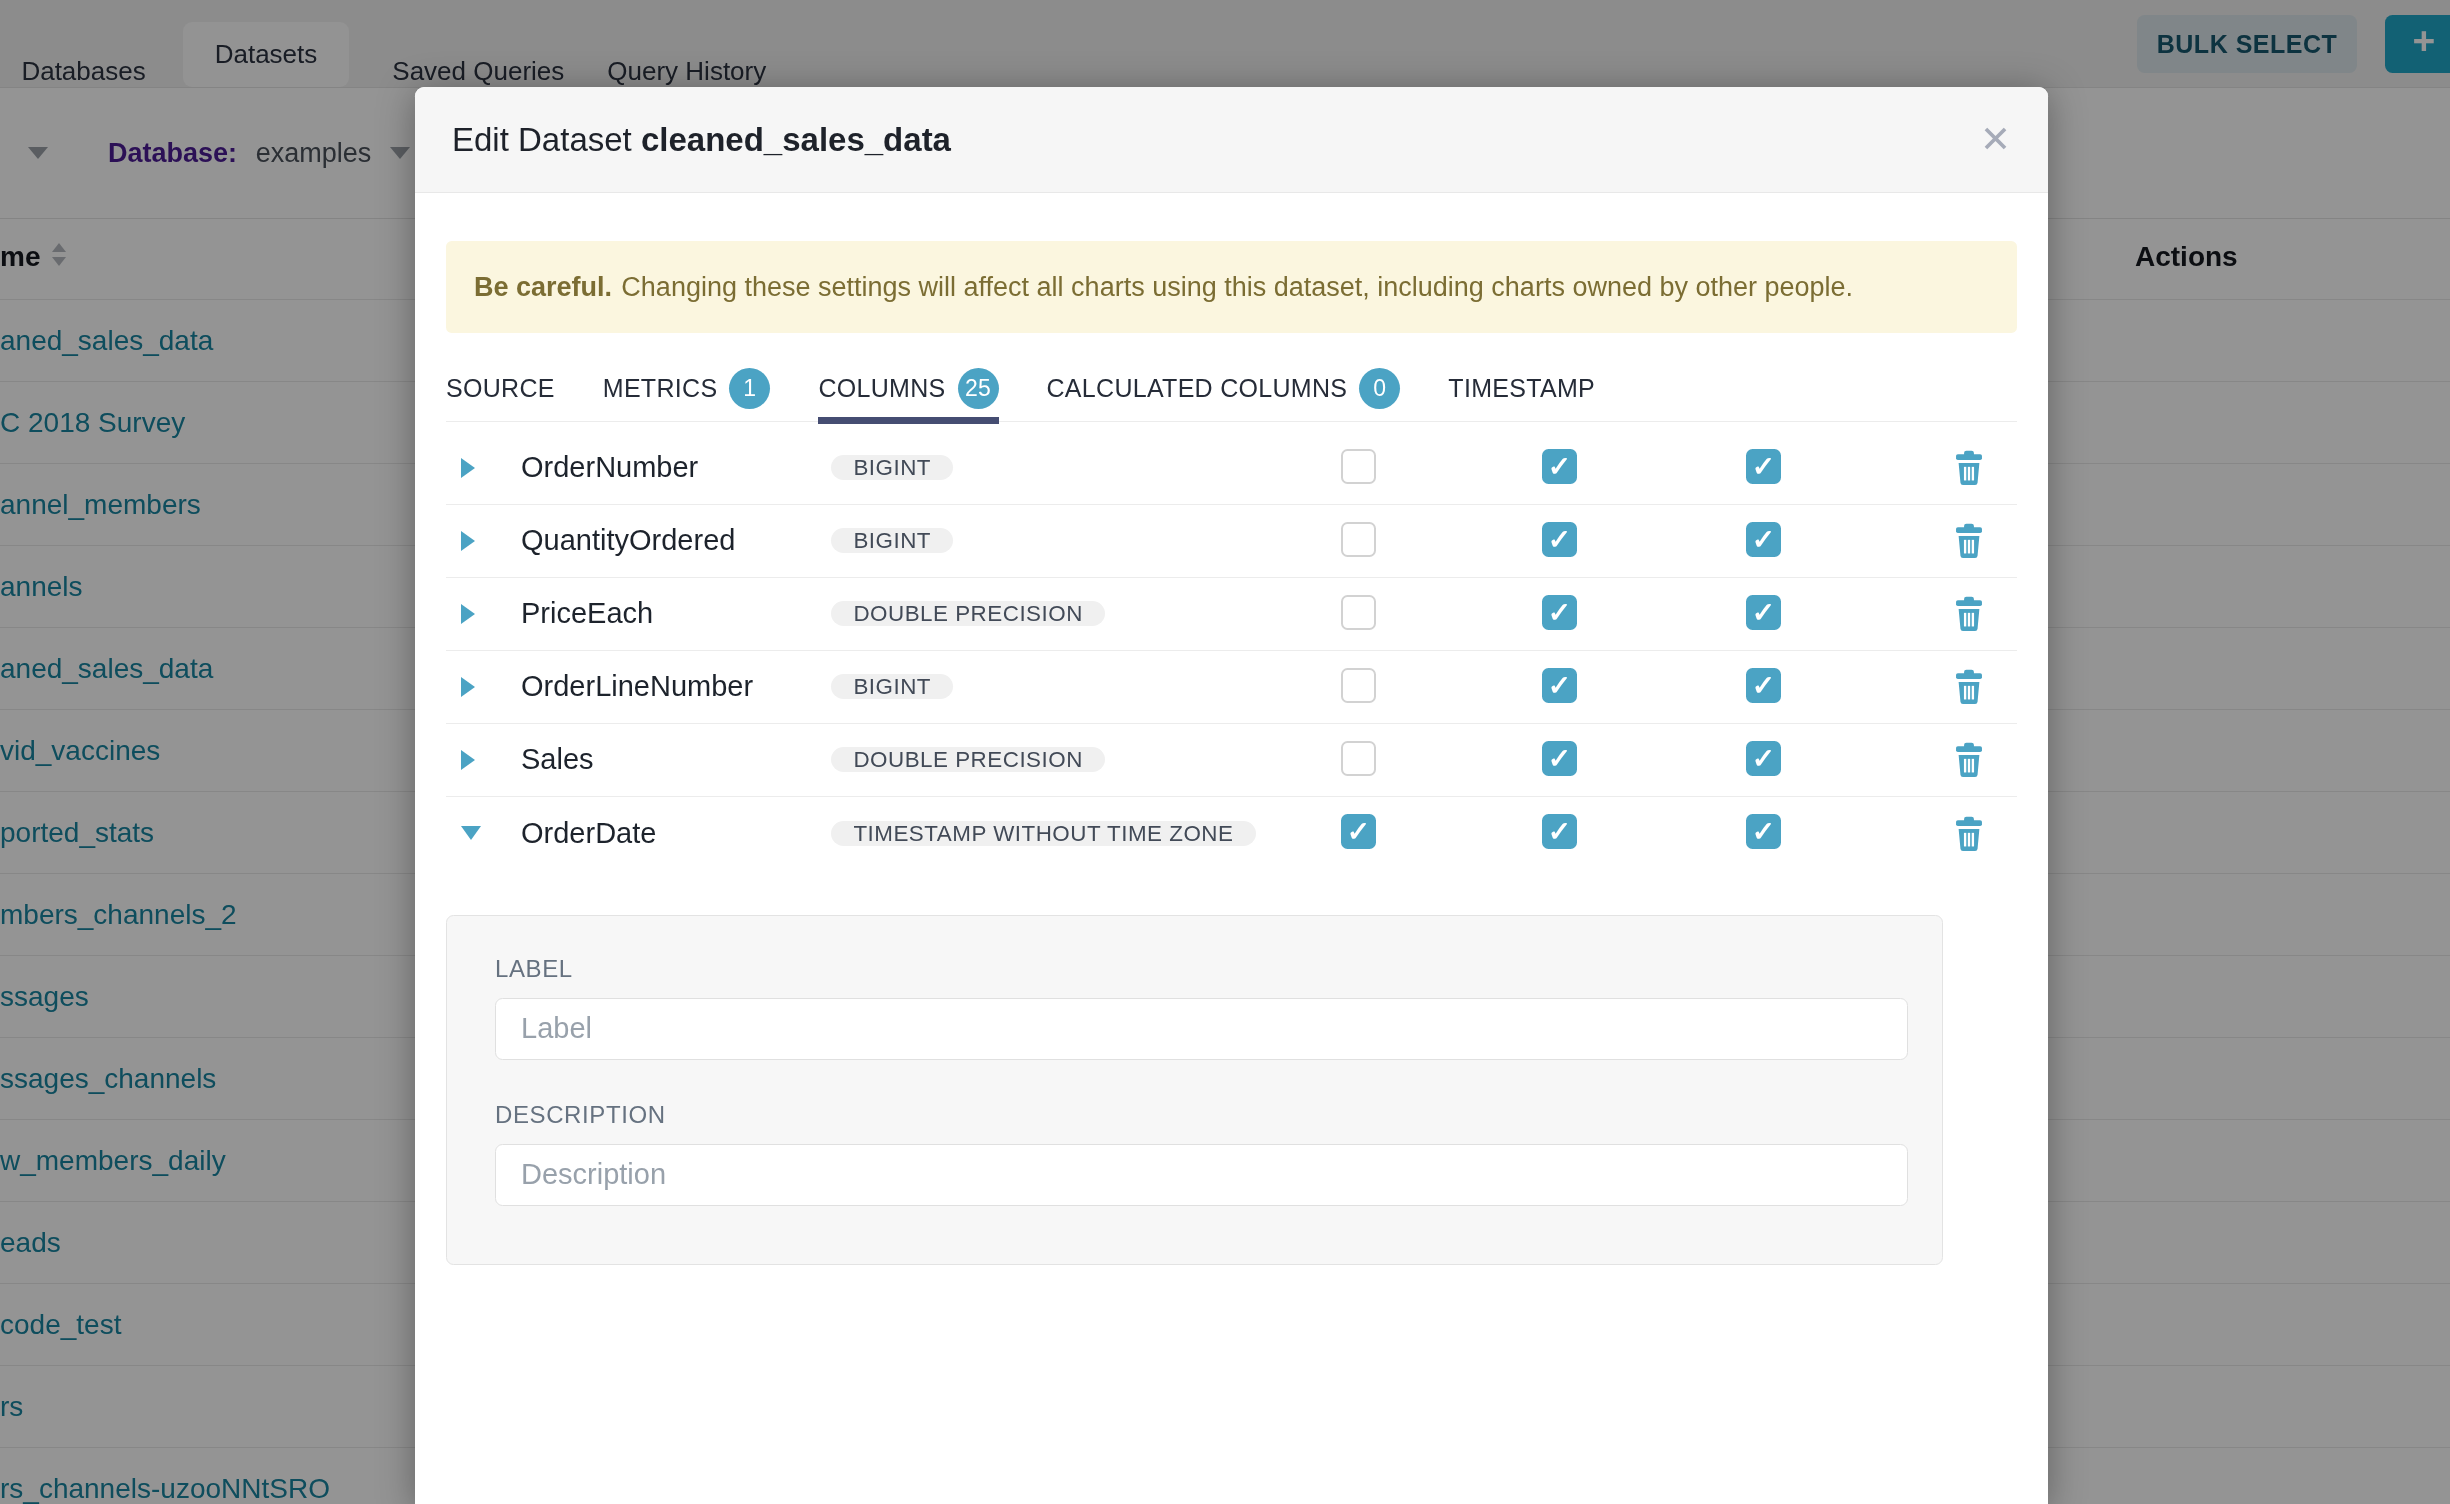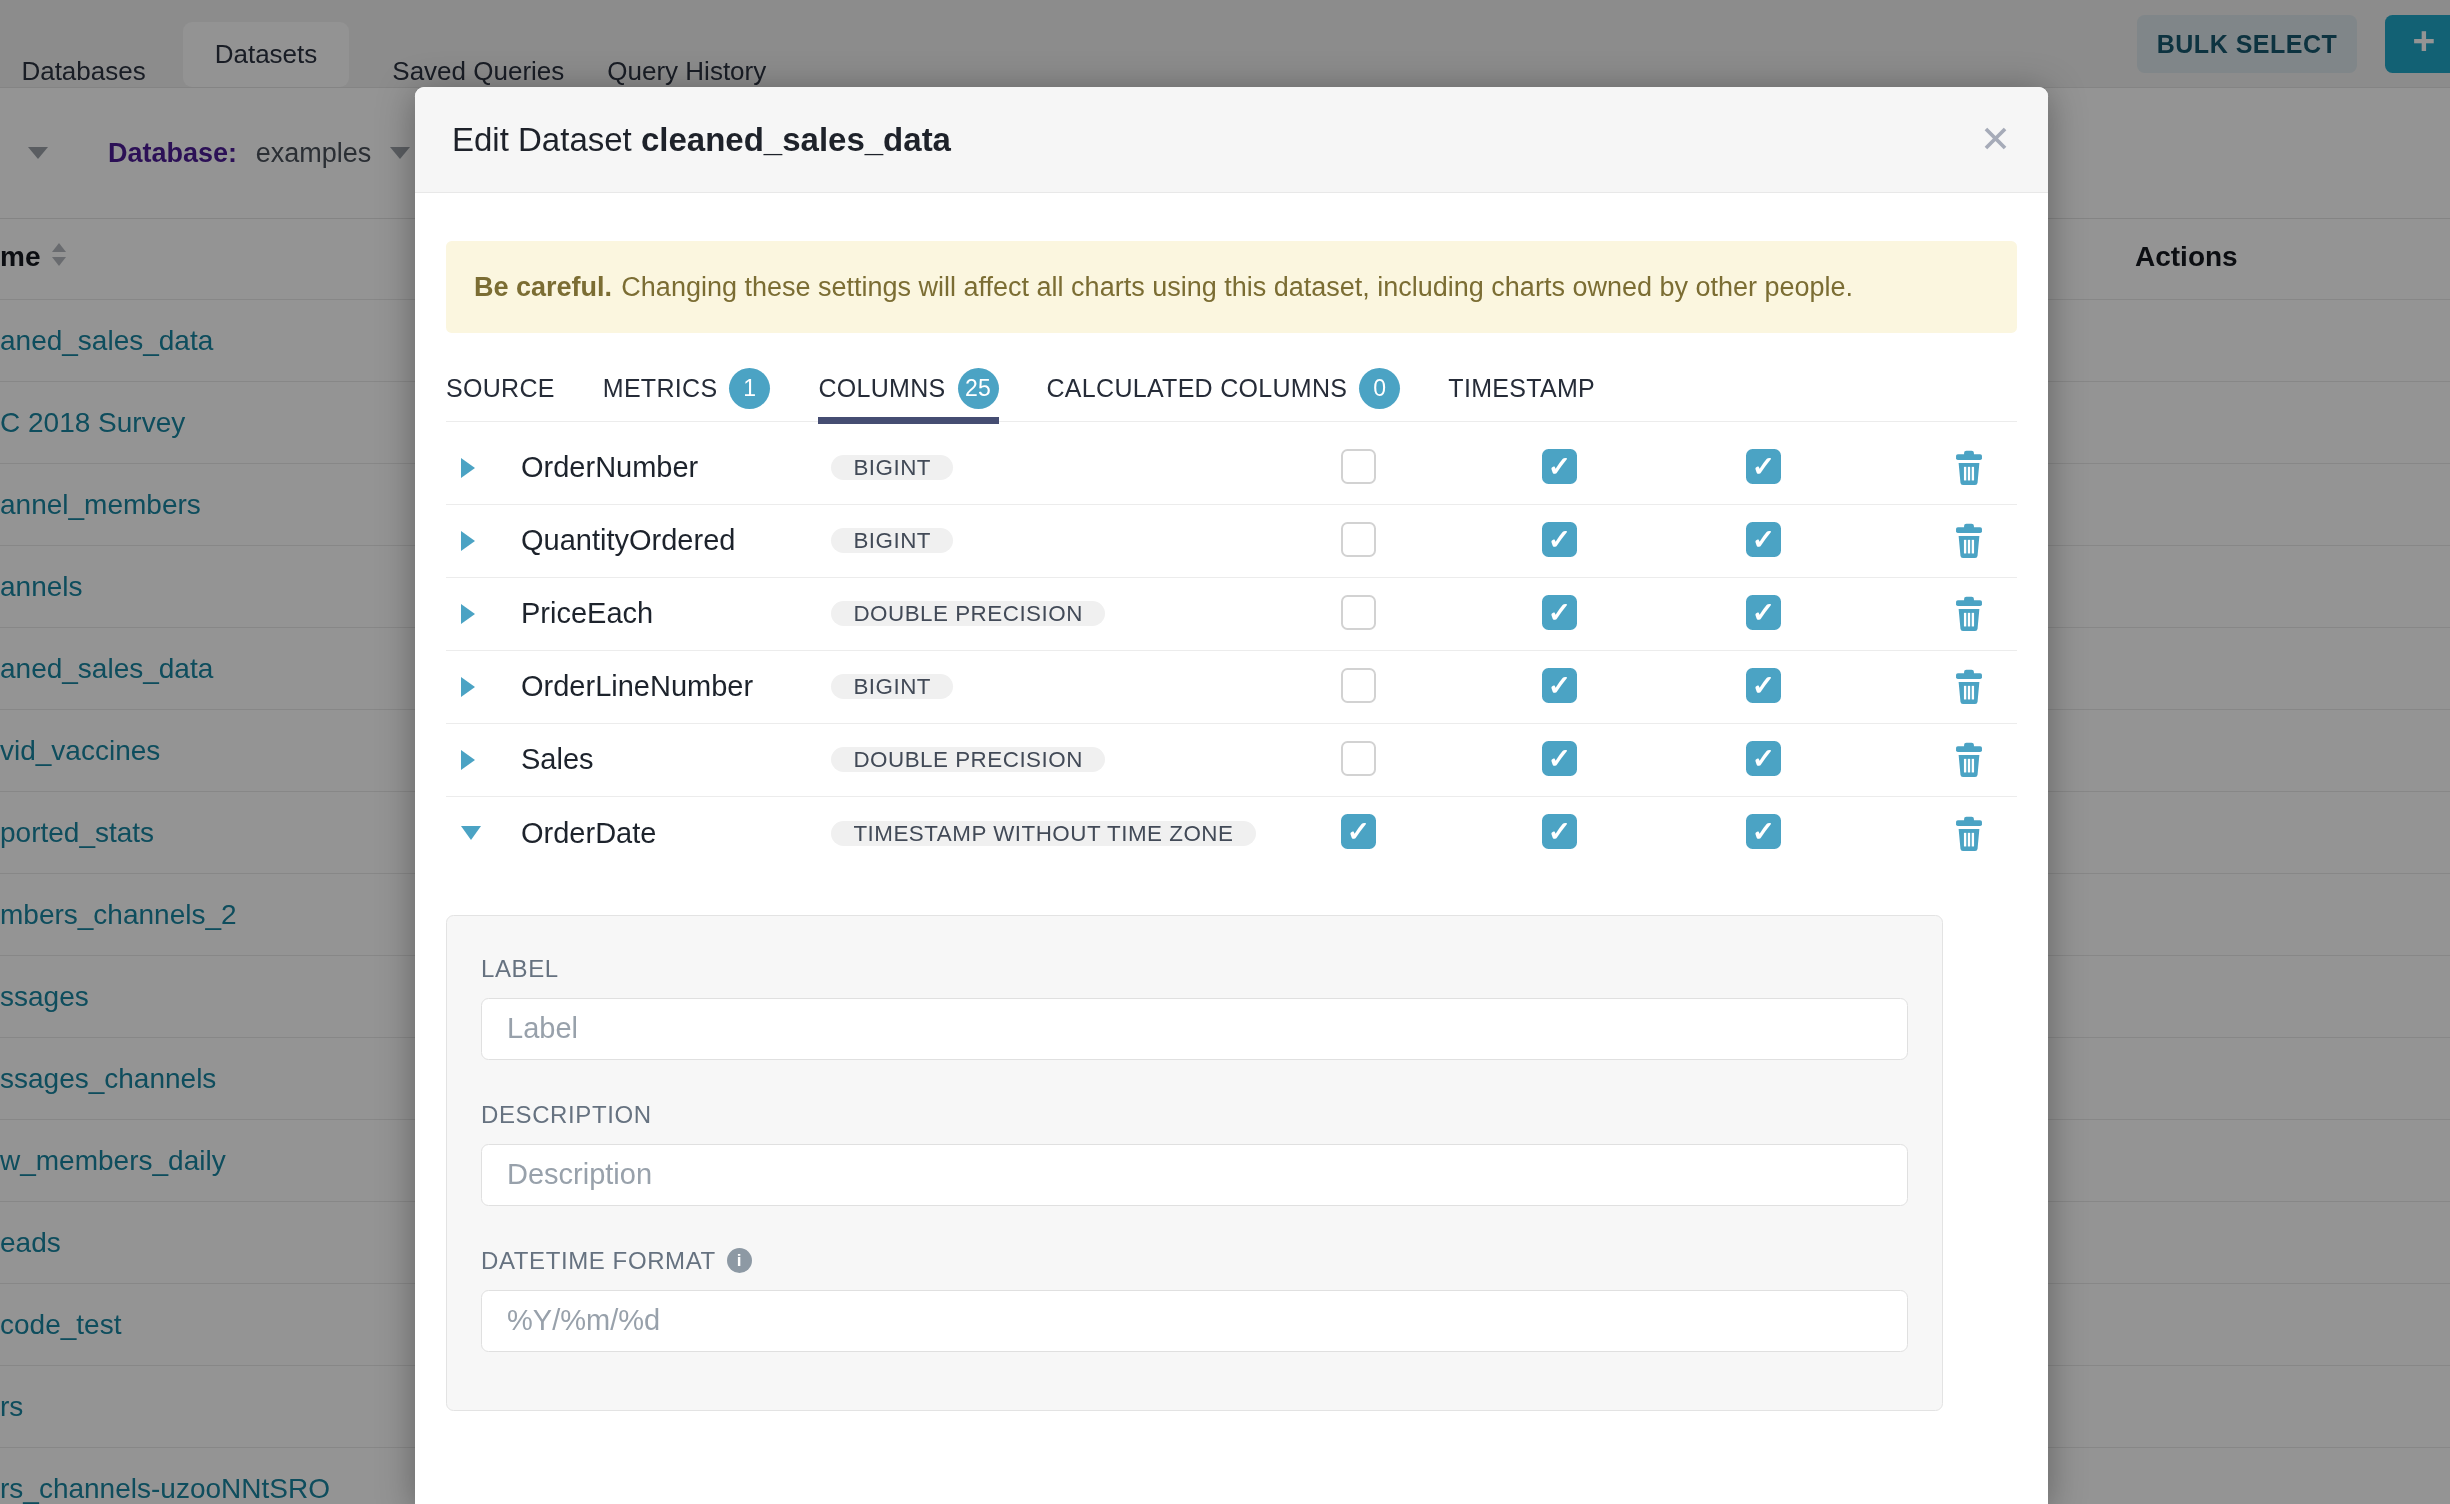--- a/index.html
+++ b/index.html
@@ -88,21 +88,21 @@
   .cb { width:35px; height:35px; border-radius:6.5px; background:#fff; border:2.8px solid #d2d2d2;
         cursor:pointer; position:relative; }
   .cb.on { background:#4ba3c4; border-color:#4ba3c4; }
   .cb.on::after { content:"\2713"; position:absolute; inset:0; color:#fff; font-size:28px; font-weight:700;
                   display:flex; align-items:center; justify-content:center; }
   .trash { justify-self:end; margin-right:32px; cursor:pointer; width:32px; height:35px; }
   .trash svg { width:32px; height:35px; display:block; }
 
   
   .panel { margin-top:45px; width:1497px; background:#f7f7f7; border:1.9px solid #e3e3e3;
-           border-radius:7.5px; padding:39px 34px 58px 34px; }
+           border-radius:7.5px; padding:39px 34px 58px 48px; }
   .f-label { font-size:24px; font-weight:500; letter-spacing:0.6px; color:#667280;
              display:flex; align-items:center; gap:11.2px; margin-bottom:15px; }
   .info-ic { width:25px; height:25px; border-radius:50%; background:#8d99a4; color:#fff;
              font-size:17px; font-weight:700; display:inline-flex; align-items:center;
              justify-content:center; font-style:normal; }
   .f-input { width:100%; height:62px; background:#fff; border:1.9px solid #e0e0e0; border-radius:7.5px;
              font-size:29px; color:#333; padding:0 25px; outline:none;
              font-family:"Liberation Sans", sans-serif; }
   .f-input::placeholder { color:#98a1ab; }
   .f-group { margin-bottom:41px; }
@@ -338,24 +338,17 @@
 
       <div class="panel">
         <div class="f-group">
           <div class="f-label">LABEL</div>
           <input class="f-input" type="text" placeholder="Label" style="">
         </div>
         <div class="f-group">
           <div class="f-label">DESCRIPTION</div>
           <input class="f-input" type="text" placeholder="Description" style="">
         </div>
-        <div class="f-group">
-          <div class="f-label">
-            <span>DATETIME FORMAT</span>
-            <span class="info-ic">i</span>
-          </div>
-          <input class="f-input" type="text" placeholder="%Y/%m/%d" style="">
-        </div>
       </div>
     </div>
   </div>
 </div>
 
 
 </body></html>

